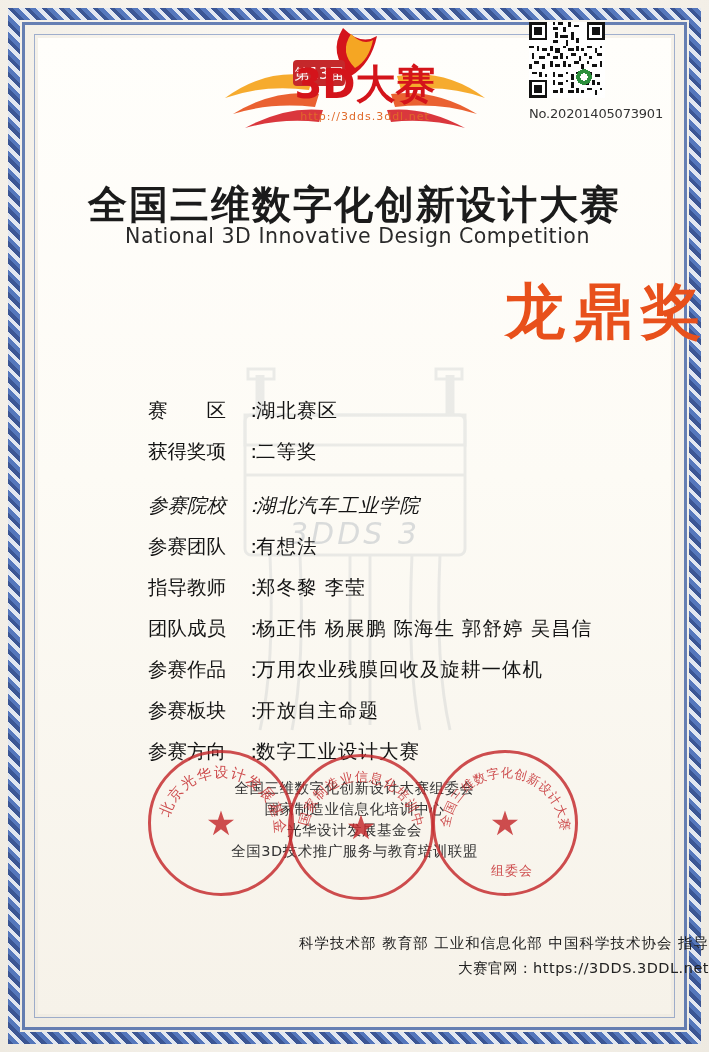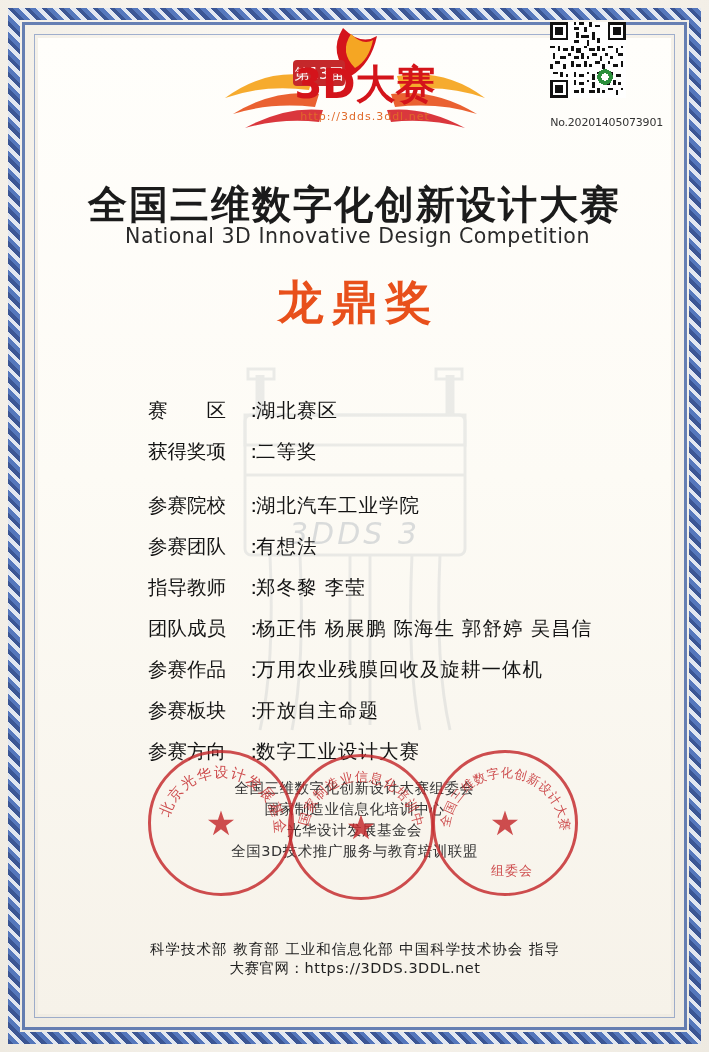--- a/index.html
+++ b/index.html
@@ -51,21 +51,21 @@
     font-family:"DejaVu Sans","Liberation Sans",sans-serif;
     font-style:italic;
   }
 
   
   .qr-wrap{position:absolute; right:46px; top:22px; text-align:center;}
   .qr{
     width:76px;height:76px;background:#fff;
     position:relative;
   }
-  .qr-no{font-size:11px;color:#333;margin-top:18px;letter-spacing:-.2px;}
+  .qr-no{font-size:13px;color:#333;margin-top:8px;letter-spacing:-.2px;}
 
   
   .logo{
     position:absolute; left:50%; top:20px; transform:translateX(-50%);
     width:280px;height:140px;
   }
 
   .title-cn{
     position:absolute; left:0; right:0; top:178px;
     text-align:center;
@@ -74,37 +74,37 @@
   }
   .title-en{
     position:absolute; left:0; right:0; top:224px;
     text-align:center;
     font-size:20.5px; letter-spacing:.5px; color:#2a2a2a;
     font-weight:500;
     padding-left:6px;
   }
   .award-name{
     position:absolute; left:8px; right:0; top:272px;
-    text-align:center;
-    font-size:46px; font-weight:bold; letter-spacing:8px;
+    text-align:right;
+    font-size:60px; font-weight:bold; letter-spacing:8px;
     color:#e8501b;
   }
 
   
   .fields{
     position:absolute; left:148px; top:385px; right:90px;
   }
   .field-row{
     display:flex; align-items:baseline;
     margin-bottom:4px;
     font-size:19.5px; color:#141414;
     line-height:30px;
     margin-top:11px;
   }
-  .field-row.gap{ margin-top:24px; }
+  .field-row.gap{ margin-top:24px;font-style:italic; }
   .field-label{
     width:96px; flex:0 0 96px;
     letter-spacing:0px;
     white-space:pre;
   }
   .field-colon{ width:12px; flex:0 0 12px; }
   .field-value{ flex:1; letter-spacing:1px; }
 
   
   .seals{ position:absolute; left:0; right:0; top:748px; height:150px; }
@@ -133,24 +133,24 @@
 
   
   .org-lines{
     position:absolute; left:0; right:0; top:778px;
     text-align:center; color:#333;
     font-size:14.5px; line-height:21px; letter-spacing:.5px;
   }
 
   .footer{
     position:absolute; left:1px; right:0; bottom:74px;
-    text-align:center; color:#222;
+    text-align:right; color:#222;
   }
   .footer-row1{ font-size:14.5px; letter-spacing:1px; }
-  .footer-row2{ font-size:14.5px; letter-spacing:.5px; }
+  .footer-row2{ font-size:14.5px; margin-top:6px; letter-spacing:.5px; }
 </style>
 </head>
 <body>
 
 <div class="certificate">
 
   <div class="border-outer"></div>
   <div class="border-mid"></div>
   <div class="border-inner"></div>
   <div class="paper"></div>

